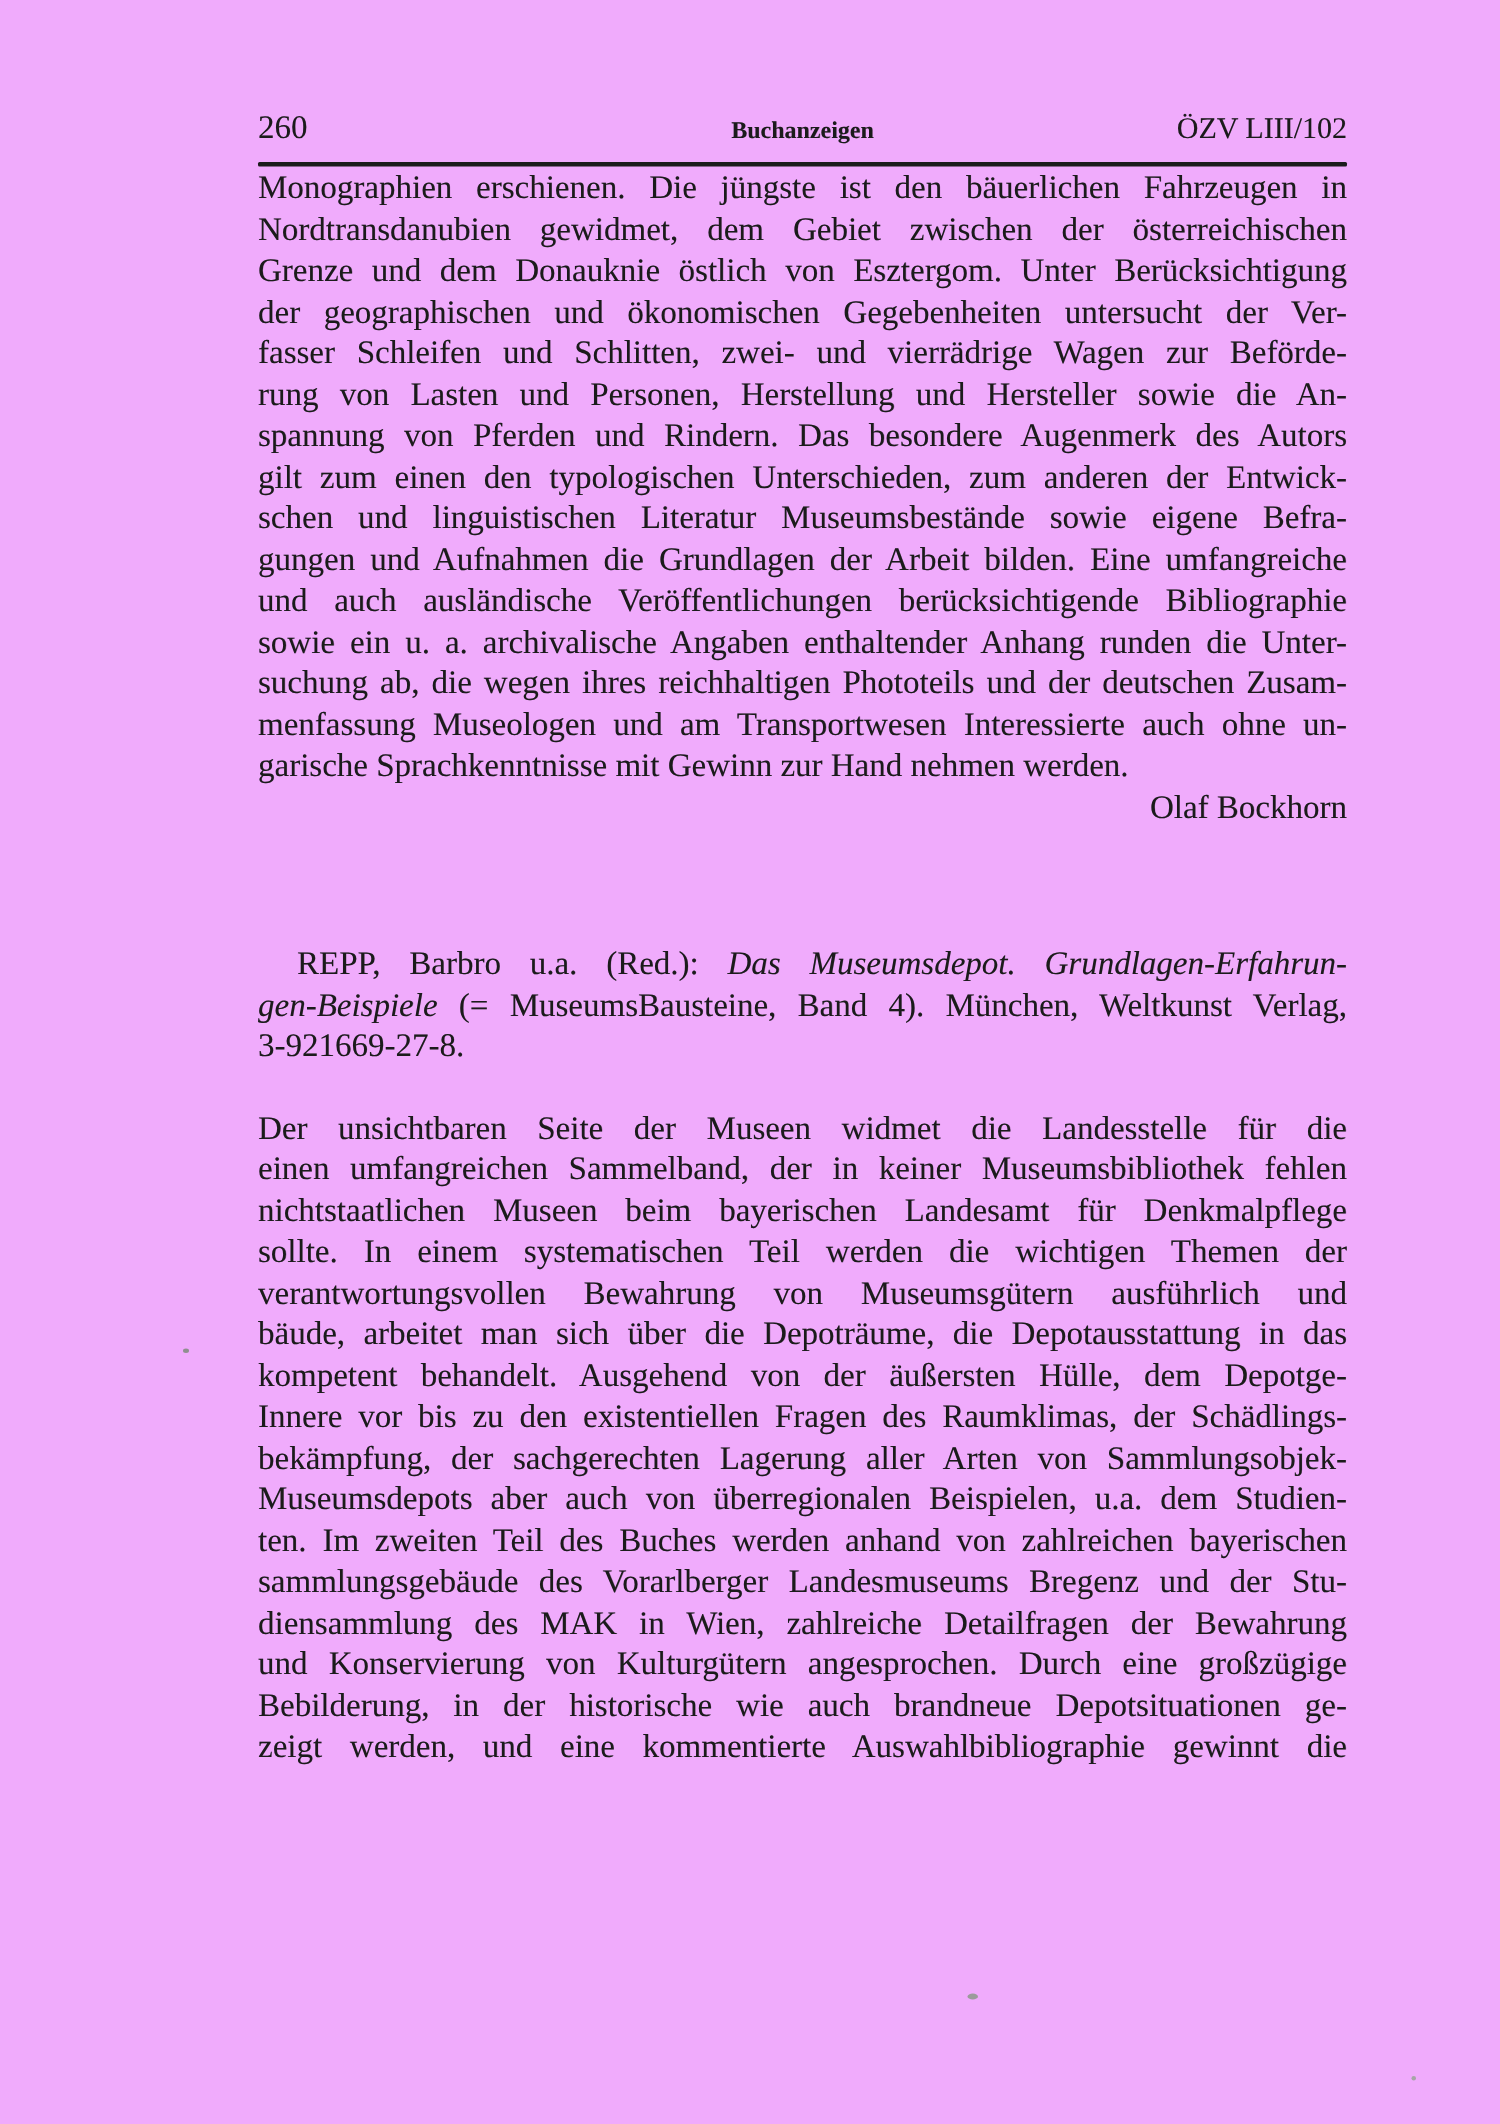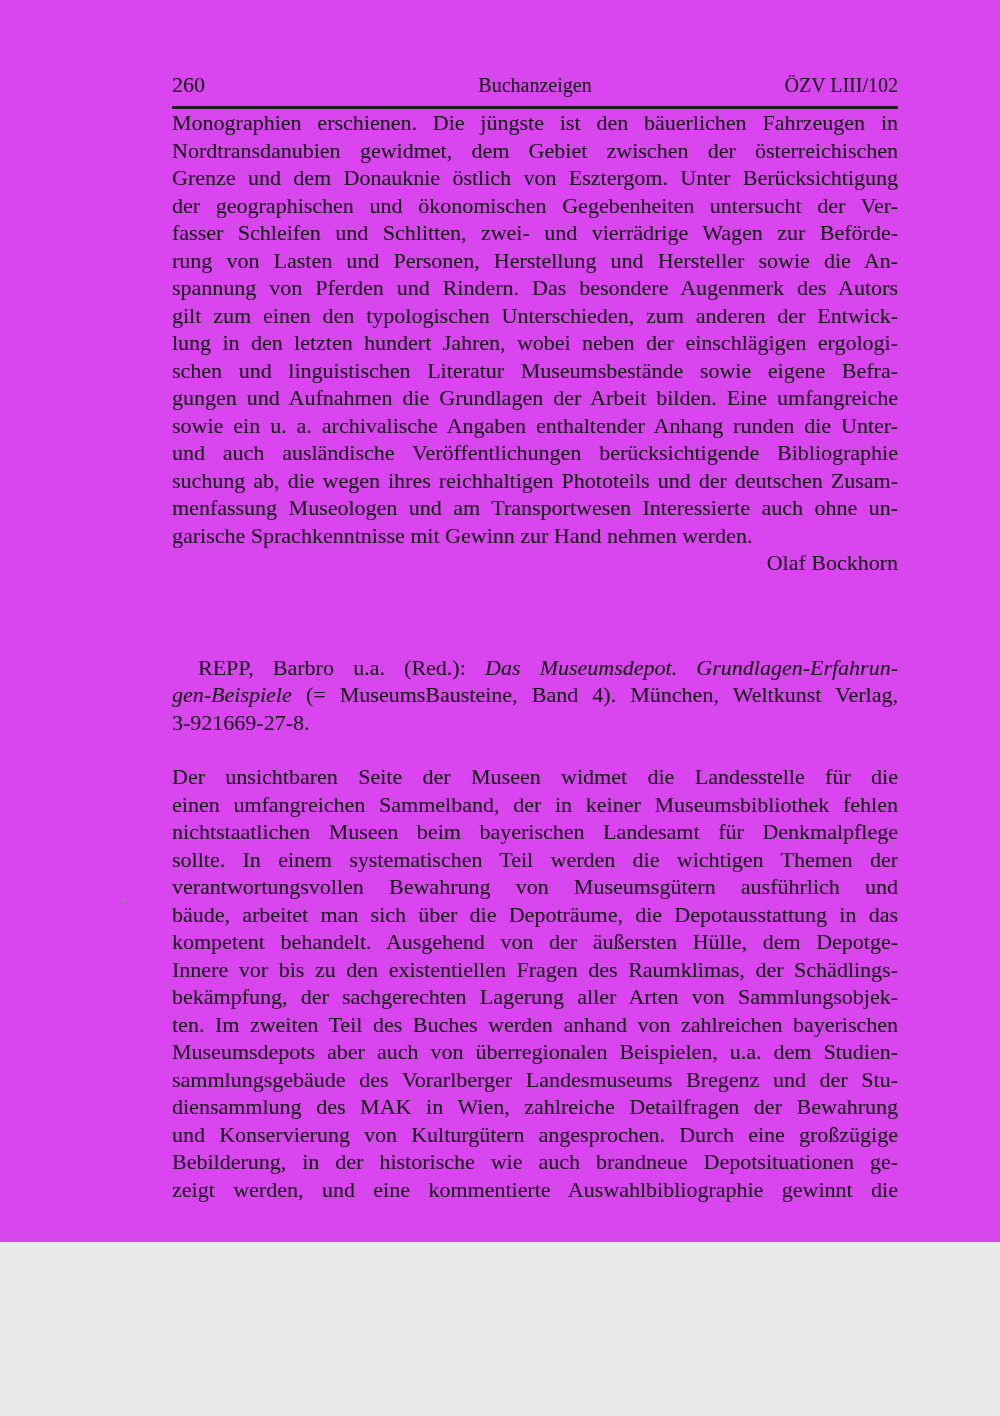--- a/index.html
+++ b/index.html
@@ -4,43 +4,43 @@
 <title>Scanned page</title>
 <style>
   html, body {
     margin: 0;
     padding: 0;
     background: #e9e9e9;
   }
   .page {
     position: relative;
     width: 1000px;
-    height: 1242px;
+    height: 1416px;
     margin: 0 auto;
-    background: #d946ef;
+    background: #f0abfc;
     color: #1b1b1b;
     font-family: "Liberation Serif", "DejaVu Serif", serif;
     overflow: hidden;
     text-shadow: 0.2px 0.2px 0 rgba(25,25,25,0.35);
   }
   .content {
     position: absolute;
     left: 172px;
     top: 0;
     width: 726px;
   }
   .header {
     display: grid;
     grid-template-columns: 1fr auto 1fr;
     align-items: baseline;
     padding-top: 72px;
     line-height: 25px;
   }
   .hdr-left   { justify-self: start; font-size: 22px; }
-  .hdr-center { justify-self: center; font-size: 20px; }
+  .hdr-center { justify-self: center; font-size: 16px; font-weight: bold; }
   .hdr-right  { justify-self: end;   font-size: 20px; }
   .rule {
     height: 3px;
     background: #1c1c1c;
     margin-top: 8px;
     border-radius: 1px;
   }
   .body {
     font-size: 22px;
     line-height: 27.5px;
@@ -84,25 +84,24 @@
 
       <section class="paragraph">
           <div class="line">Monographien erschienen. Die jüngste ist den bäuerlichen Fahrzeugen in</div>
           <div class="line">Nordtransdanubien gewidmet, dem Gebiet zwischen der österreichischen</div>
           <div class="line">Grenze und dem Donauknie östlich von Esztergom. Unter Berücksichtigung</div>
           <div class="line">der geographischen und ökonomischen Gegebenheiten untersucht der Ver-</div>
           <div class="line">fasser Schleifen und Schlitten, zwei- und vierrädrige Wagen zur Beförde-</div>
           <div class="line">rung von Lasten und Personen, Herstellung und Hersteller sowie die An-</div>
           <div class="line">spannung von Pferden und Rindern. Das besondere Augenmerk des Autors</div>
           <div class="line">gilt zum einen den typologischen Unterschieden, zum anderen der Entwick-</div>
-          <div class="line">lung in den letzten hundert Jahren, wobei neben der einschlägigen ergologi-</div>
           <div class="line">schen und linguistischen Literatur Museumsbestände sowie eigene Befra-</div>
           <div class="line">gungen und Aufnahmen die Grundlagen der Arbeit bilden. Eine umfangreiche</div>
+          <div class="line">und auch ausländische Veröffentlichungen berücksichtigende Bibliographie</div>
           <div class="line">sowie ein u. a. archivalische Angaben enthaltender Anhang runden die Unter-</div>
-          <div class="line">und auch ausländische Veröffentlichungen berücksichtigende Bibliographie</div>
           <div class="line">suchung ab, die wegen ihres reichhaltigen Phototeils und der deutschen Zusam-</div>
           <div class="line">menfassung Museologen und am Transportwesen Interessierte auch ohne un-</div>
           <div class="line flush">garische Sprachkenntnisse mit Gewinn zur Hand nehmen werden.</div>
         </section>
 
       <div class="signature">Olaf Bockhorn</div>
 
       <div class="sp-lg"></div>
 
       <section class="paragraph">
@@ -116,22 +115,22 @@
       <section class="paragraph">
           <div class="line">Der unsichtbaren Seite der Museen widmet die Landesstelle für die</div>
           <div class="line">einen umfangreichen Sammelband, der in keiner Museumsbibliothek fehlen</div>
           <div class="line">nichtstaatlichen Museen beim bayerischen Landesamt für Denkmalpflege</div>
           <div class="line">sollte. In einem systematischen Teil werden die wichtigen Themen der</div>
           <div class="line">verantwortungsvollen Bewahrung von Museumsgütern ausführlich und</div>
           <div class="line">bäude, arbeitet man sich über die Depoträume, die Depotausstattung in das</div>
           <div class="line">kompetent behandelt. Ausgehend von der äußersten Hülle, dem Depotge-</div>
           <div class="line">Innere vor bis zu den existentiellen Fragen des Raumklimas, der Schädlings-</div>
           <div class="line">bekämpfung, der sachgerechten Lagerung aller Arten von Sammlungsobjek-</div>
+          <div class="line">Museumsdepots aber auch von überregionalen Beispielen, u.a. dem Studien-</div>
           <div class="line">ten. Im zweiten Teil des Buches werden anhand von zahlreichen bayerischen</div>
-          <div class="line">Museumsdepots aber auch von überregionalen Beispielen, u.a. dem Studien-</div>
           <div class="line">sammlungsgebäude des Vorarlberger Landesmuseums Bregenz und der Stu-</div>
           <div class="line">diensammlung des MAK in Wien, zahlreiche Detailfragen der Bewahrung</div>
           <div class="line">und Konservierung von Kulturgütern angesprochen. Durch eine großzügige</div>
           <div class="line">Bebilderung, in der historische wie auch brandneue Depotsituationen ge-</div>
           <div class="line">zeigt werden, und eine kommentierte Auswahlbibliographie gewinnt die</div>
         </section>
 
     </main>
   </div>
 

